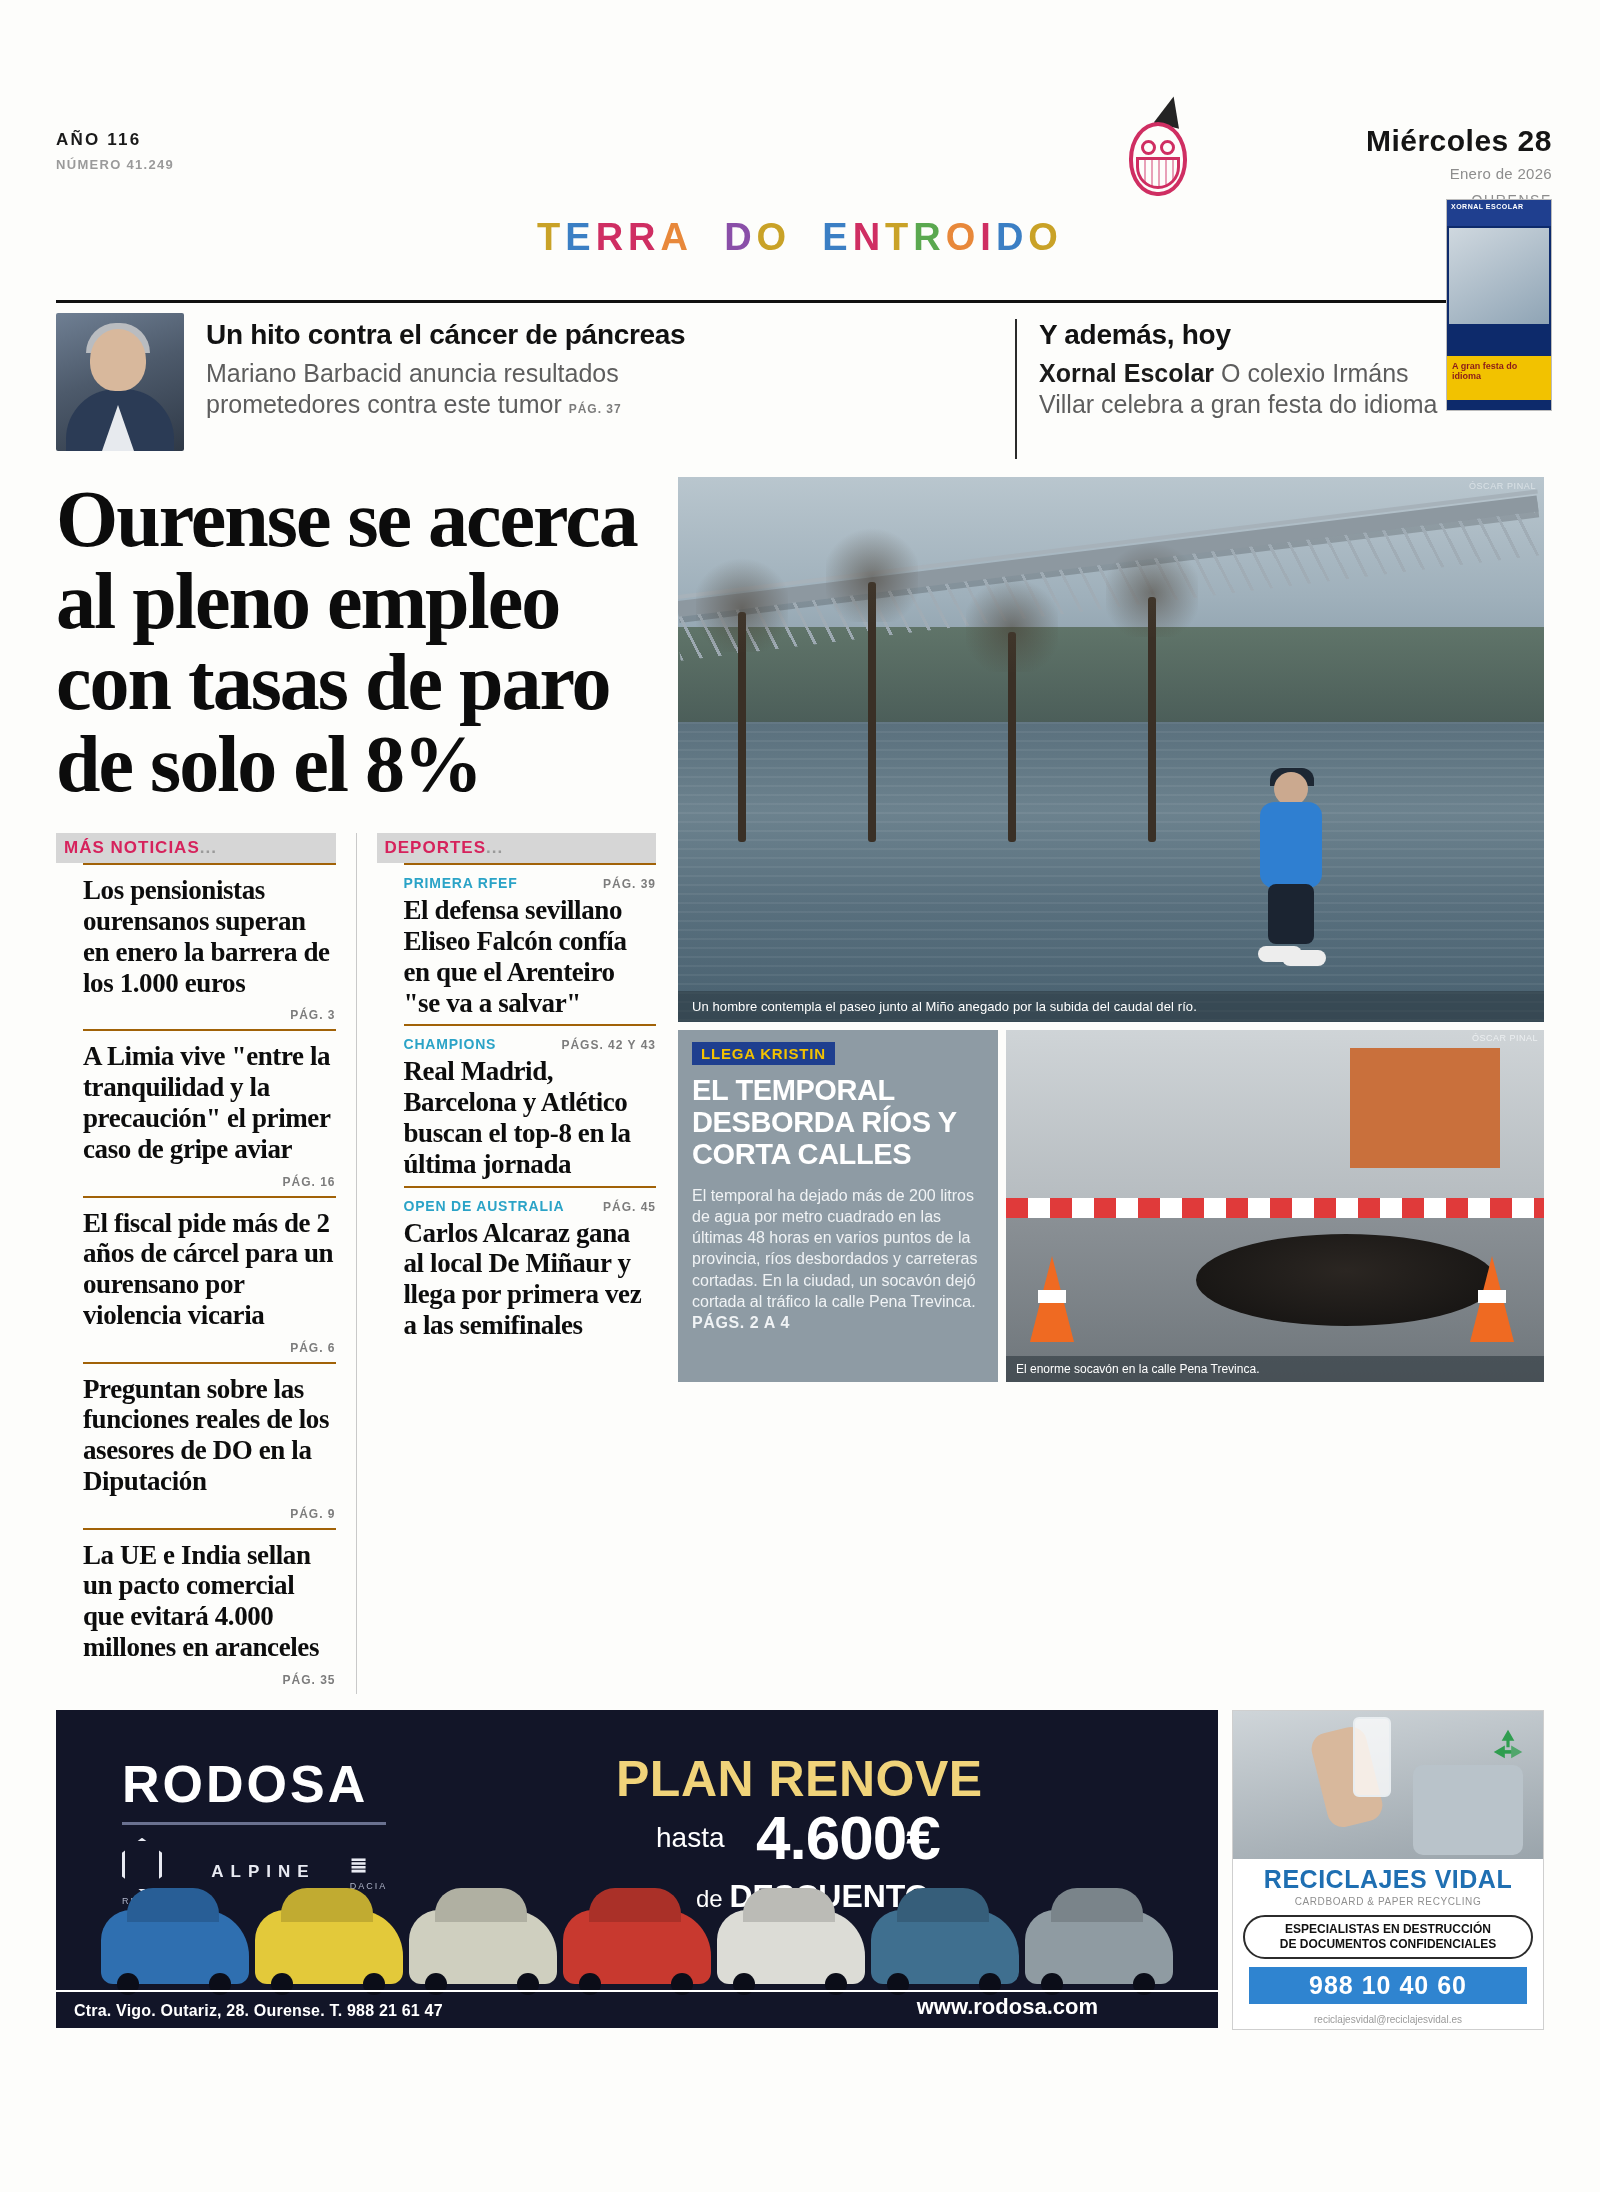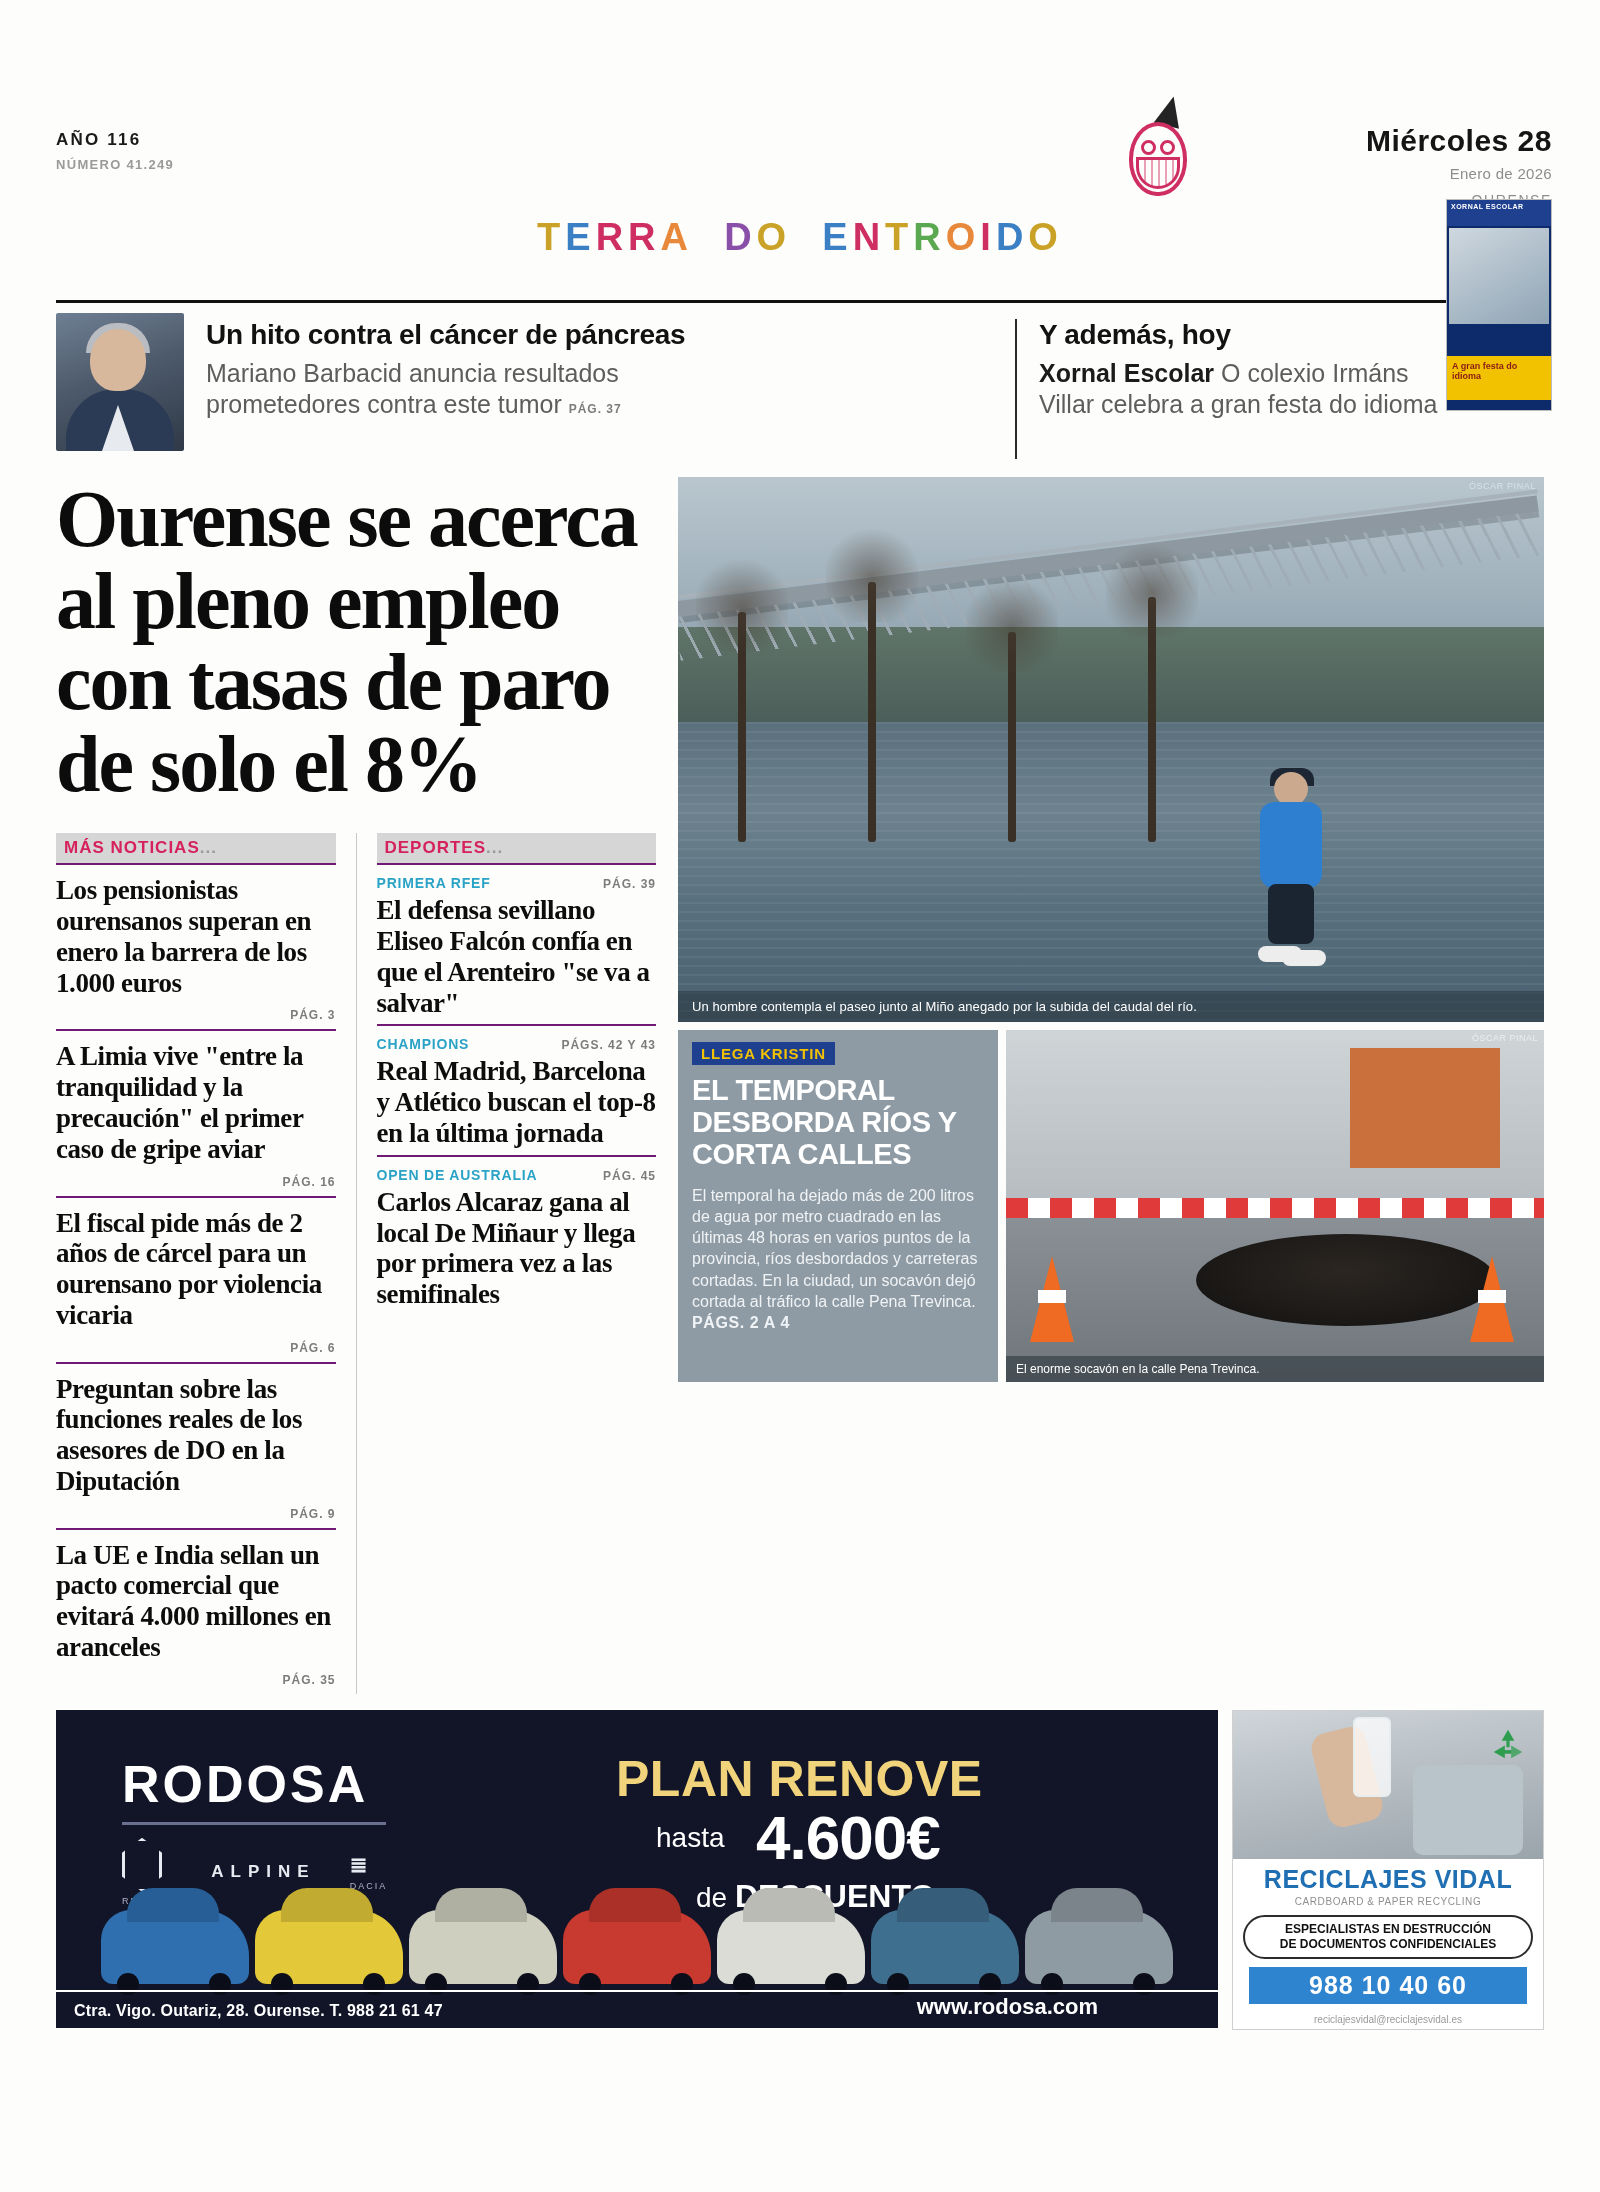--- a/index.html
+++ b/index.html
@@ -77,21 +77,21 @@
   .lead-deck .pg-ref{margin-left:12px;}
 
   
   .two-col{display:flex;margin-top:28px;}
   .nc{flex:1;}
   .nc.first{padding-right:20px;border-right:1px solid #c9c9c9;}
   .nc.second{padding-left:20px;}
   .sec-bar{background:#d6d6d6;padding:5px 8px 5px 8px;font-size:17px;font-weight:800;letter-spacing:1px;}
   .sec-bar .red{color:#d6225c;}
   .sec-bar .dots{color:#9a9a9a;}
-  .news-item{border-top:2px solid #701a75;padding:10px 0 6px 0;}
+  .news-item{border-top:2px solid #a16207;padding:10px 0 6px 0;margin-left:27px;}
   .news-item:first-of-type{border-top:none;padding-top:12px;}
   .news-h{font-family:"Liberation Serif", serif;font-size:27px;line-height:1.14;font-weight:700;color:#0d0d0d;letter-spacing:-.4px;}
   .news-pg{text-align:right;margin-top:7px;}
   .kicker-row{display:flex;justify-content:space-between;align-items:baseline;margin-bottom:4px;}
   .kicker{font-size:14px;font-weight:800;letter-spacing:.8px;color:#2aa3c7;}
 
   
   .photo-main{position:relative;width:100%;height:545px;overflow:hidden;background:#6d7f8c;}
   .sky{position:absolute;inset:0;background:linear-gradient(180deg,#b9c6ce 0%,#9fb0bb 22%,#7d929f 45%,#5f7684 70%,#49606e 100%);}
   .hill{position:absolute;left:0;right:0;top:150px;height:120px;background:linear-gradient(180deg,#566b5c,#3e4f49);opacity:.85;}
@@ -149,21 +149,21 @@
   .ad-car .logos{position:absolute;left:66px;top:128px;display:flex;align-items:center;gap:34px;}
   .lozenge{width:34px;height:48px;border:3px solid #e8eaf2;transform:skewX(-0deg);
     clip-path:polygon(50% 0,100% 28%,100% 72%,50% 100%,0 72%,0 28%);}
   .lg-lbl{font-size:9px;color:#aeb4c8;letter-spacing:2px;text-align:center;margin-top:4px;}
   .alpine{font-size:17px;color:#e8eaf2;letter-spacing:7px;font-weight:600;}
   .dacia{font-size:21px;color:#e8eaf2;letter-spacing:2px;font-weight:800;}
   .ad-car .plan{position:absolute;left:560px;top:40px;color:#f0d37a;font-size:50px;font-weight:800;letter-spacing:.5px;}
   .ad-car .hasta{position:absolute;left:600px;top:112px;color:#fff;font-size:28px;}
   .ad-car .amount{position:absolute;left:700px;top:92px;color:#fff;font-size:62px;font-weight:800;letter-spacing:-1px;}
   .ad-car .desc{position:absolute;left:640px;top:168px;color:#fff;font-size:32px;font-weight:800;}
-  .ad-car .desc small{font-weight:400;font-size:28px;}
+  .ad-car .desc small{font-weight:400;font-size:24px;}
   .carstrip{position:absolute;left:0;right:0;bottom:44px;height:118px;display:flex;align-items:flex-end;justify-content:center;gap:6px;}
   .car{width:148px;height:74px;border-radius:30px 46px 12px 12px;position:relative;}
   .car:before{content:"";position:absolute;left:26px;top:-22px;width:92px;height:34px;border-radius:26px 26px 0 0;background:inherit;filter:brightness(.85);}
   .car:after{content:"";position:absolute;left:16px;bottom:-11px;width:22px;height:22px;border-radius:50%;background:#0b0d18;box-shadow:92px 0 0 #0b0d18;}
   .ad-car .addr{position:absolute;left:18px;bottom:8px;color:#fff;font-size:16px;font-weight:700;letter-spacing:.2px;}
   .ad-car .web{position:absolute;right:120px;bottom:8px;color:#fff;font-size:22px;font-weight:800;}
   .ad-car .topline{position:absolute;left:0;right:0;bottom:36px;height:2px;background:#fff;}
 
   .ad-recy{flex:0 0 310px;margin-left:14px;background:#fff;border:1px solid #cfcfcf;height:318px;position:relative;overflow:hidden;}
   .ad-recy .photo{height:148px;background:linear-gradient(170deg,#cfd5d9,#9aa4ab);position:relative;}

